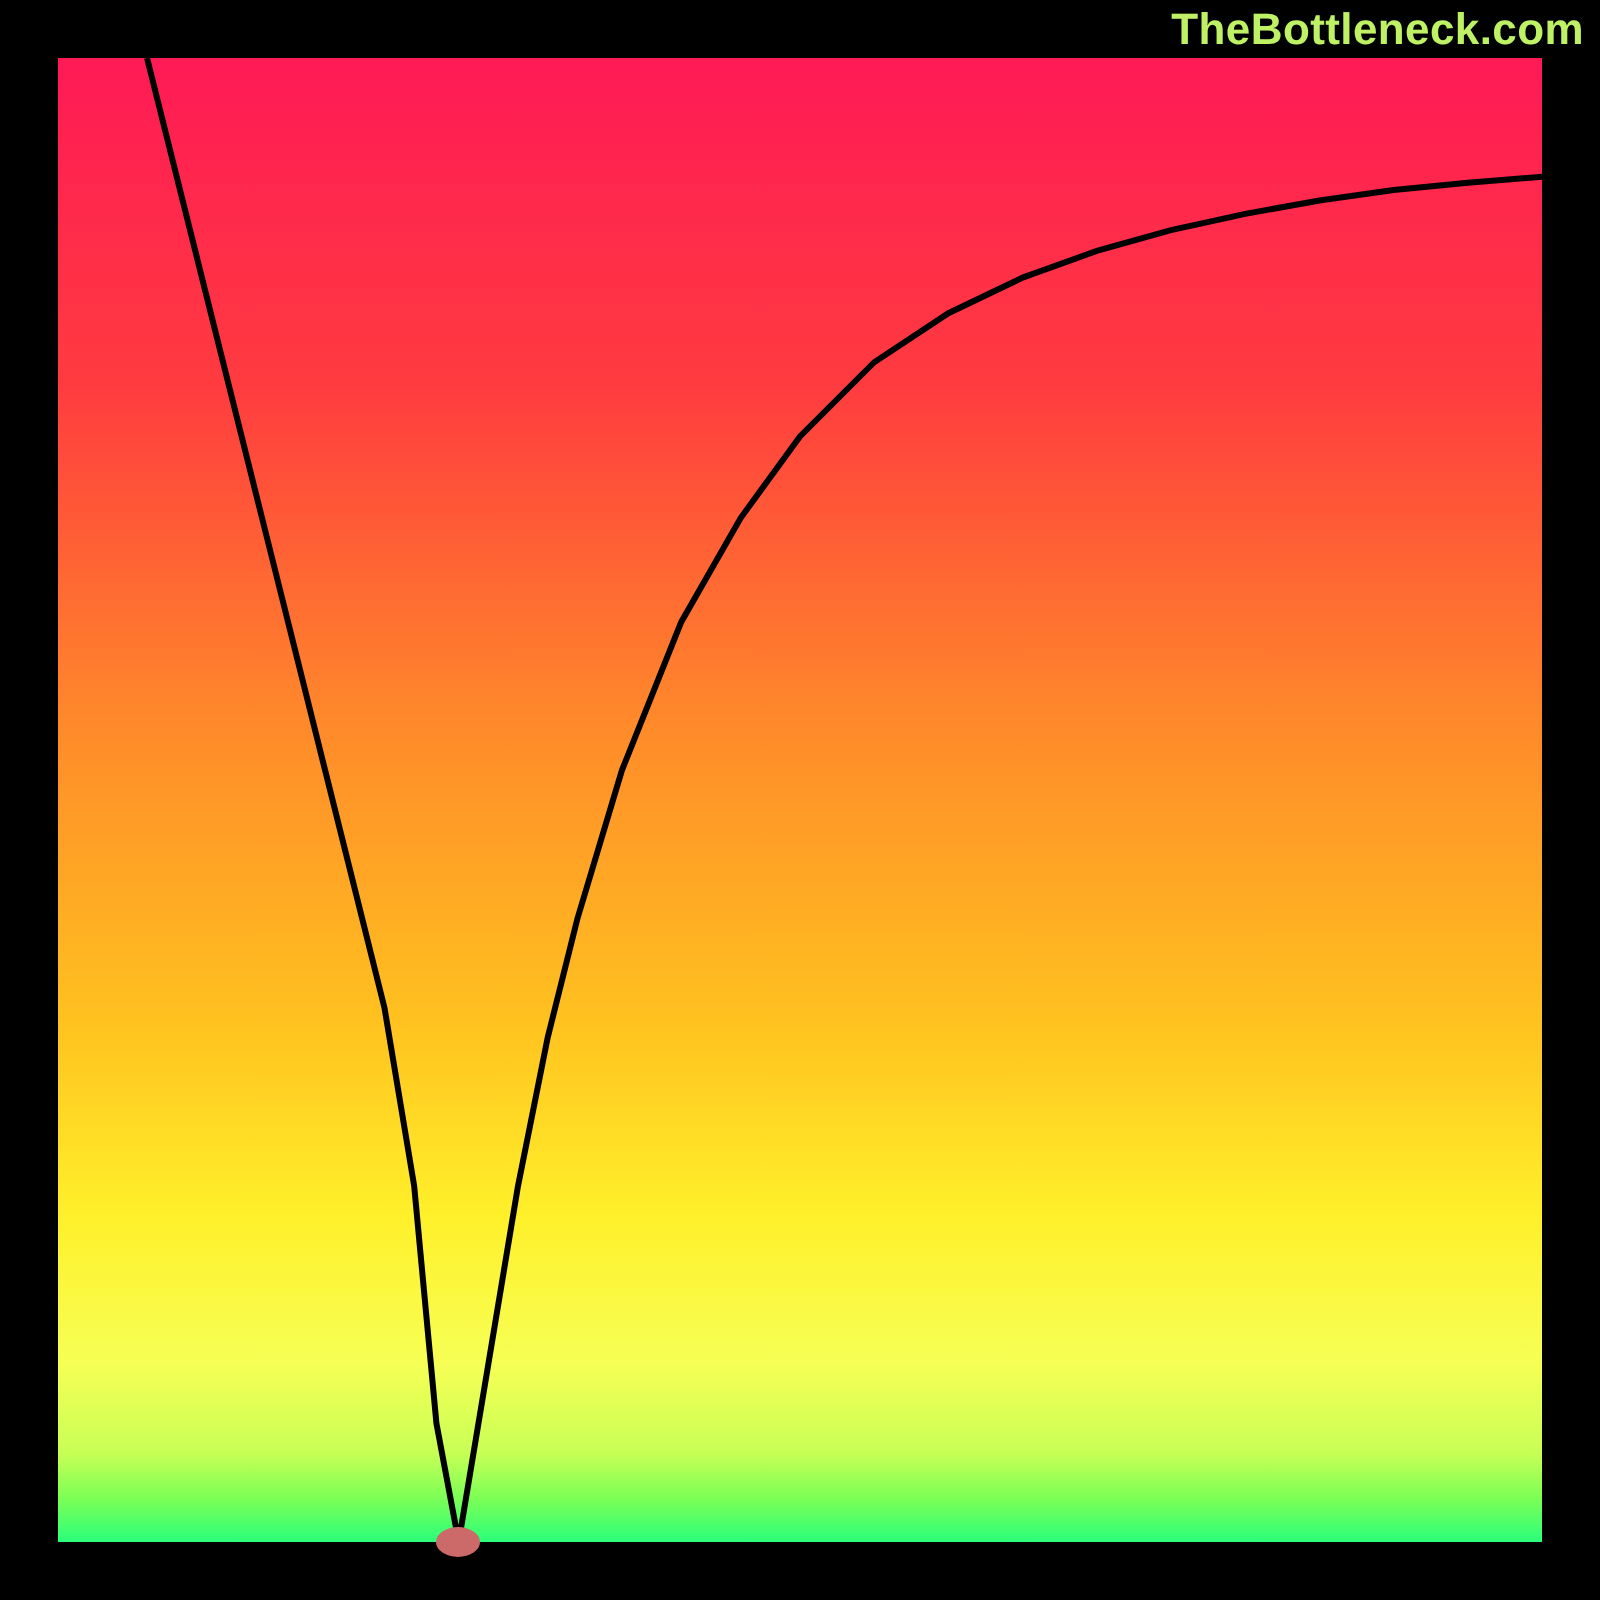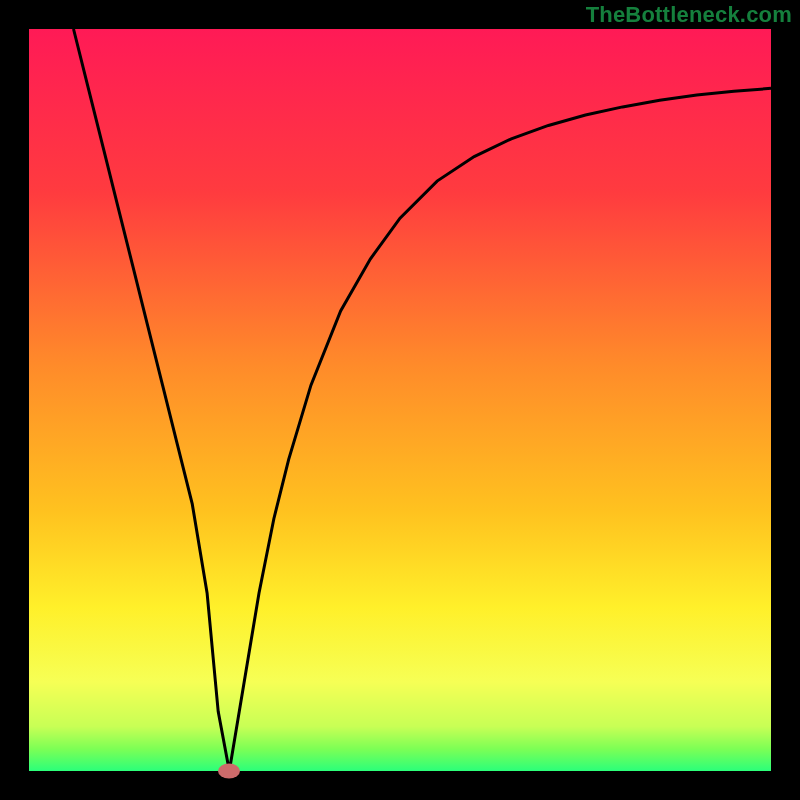--- a/index.html
+++ b/index.html
@@ -10,21 +10,21 @@
     height: 800px;
     background: #000;
   }
   .watermark {
     position: absolute;
     top: 2px;
     right: 8px;
     font-family: Arial, Helvetica, sans-serif;
     font-size: 22px;
     font-weight: 600;
-    color: #15803d;
+    color: #bef264;
     letter-spacing: 0.2px;
     z-index: 5;
   }
   .plot {
     position: absolute;
     left: 29px;
     top: 29px;
     width: 742px;
     height: 742px;
   }

